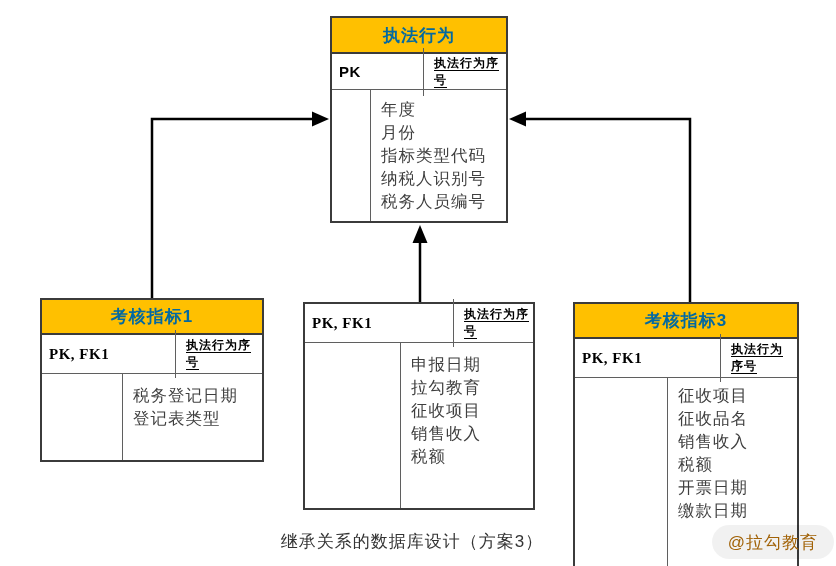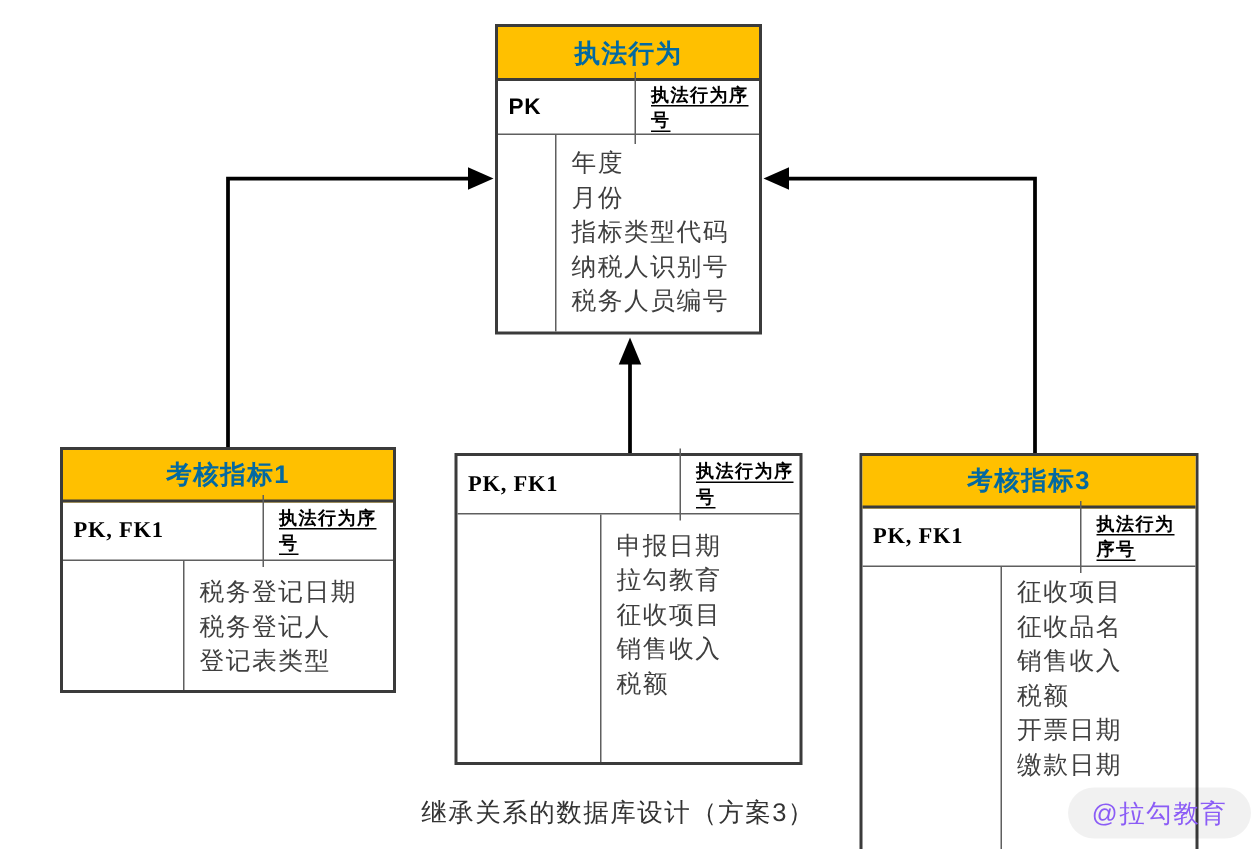--- a/index.html
+++ b/index.html
@@ -35,21 +35,21 @@
   .e-3{left:573px;top:302px;width:226px;height:277px;--pkw:92px;}
   .e-1 .ent-header,.e-2 .ent-header,.e-3 .ent-header{height:33px;}
   .e-1 .ent-keyrow,.e-2 .ent-keyrow,.e-3 .ent-keyrow{height:38px;font-family:Liberation Serif, serif;}
   .e-3 .attrlist{padding-top:6px;}
 
   .caption{position:absolute;left:0;right:12px;top:530px;text-align:center;
            font-size:17px;color:#333333;letter-spacing:1px;}
   .watermark{position:absolute;left:712px;top:525px;width:122px;height:34px;
              background:rgba(0,0,0,0.055);border-radius:17px;
              display:flex;align-items:center;justify-content:center;z-index:5;}
-  .watermark span{font-size:17px;color:#8b5cf6;letter-spacing:1px;}
+  .watermark span{font-size:17px;color:#a16207;letter-spacing:1px;}
 </style>
 </head>
 <body>
 
 <div class="canvas">
 
   <svg class="arrows" viewBox="0 0 836 566" xmlns="http://www.w3.org/2000/svg">
     <g stroke="#000000" stroke-width="2.5" fill="none">
       <polyline points="152,298 152,119 313,119"></polyline>
       <polygon points="329,119 312,111.5 312,126.5" fill="#000000" stroke="none"></polygon>
@@ -85,21 +85,20 @@
   <div class="entity e-1">
     <div class="ent-header">考核指标1</div>
     <div class="ent-keyrow">
       <div class="keycell">PK, FK1</div>
       <div class="keyattr">执法行为序号</div>
     </div>
     <div class="ent-attrs">
       <div class="attrpad"></div>
       <div class="attrlist">
         <div>税务登记日期</div>
-        <div>税务登记人</div>
         <div>登记表类型</div>
       </div>
     </div>
   </div>
 
   <div class="entity e-2">
     <div class="ent-keyrow">
       <div class="keycell">PK, FK1</div>
       <div class="keyattr">执法行为序号</div>
     </div>

